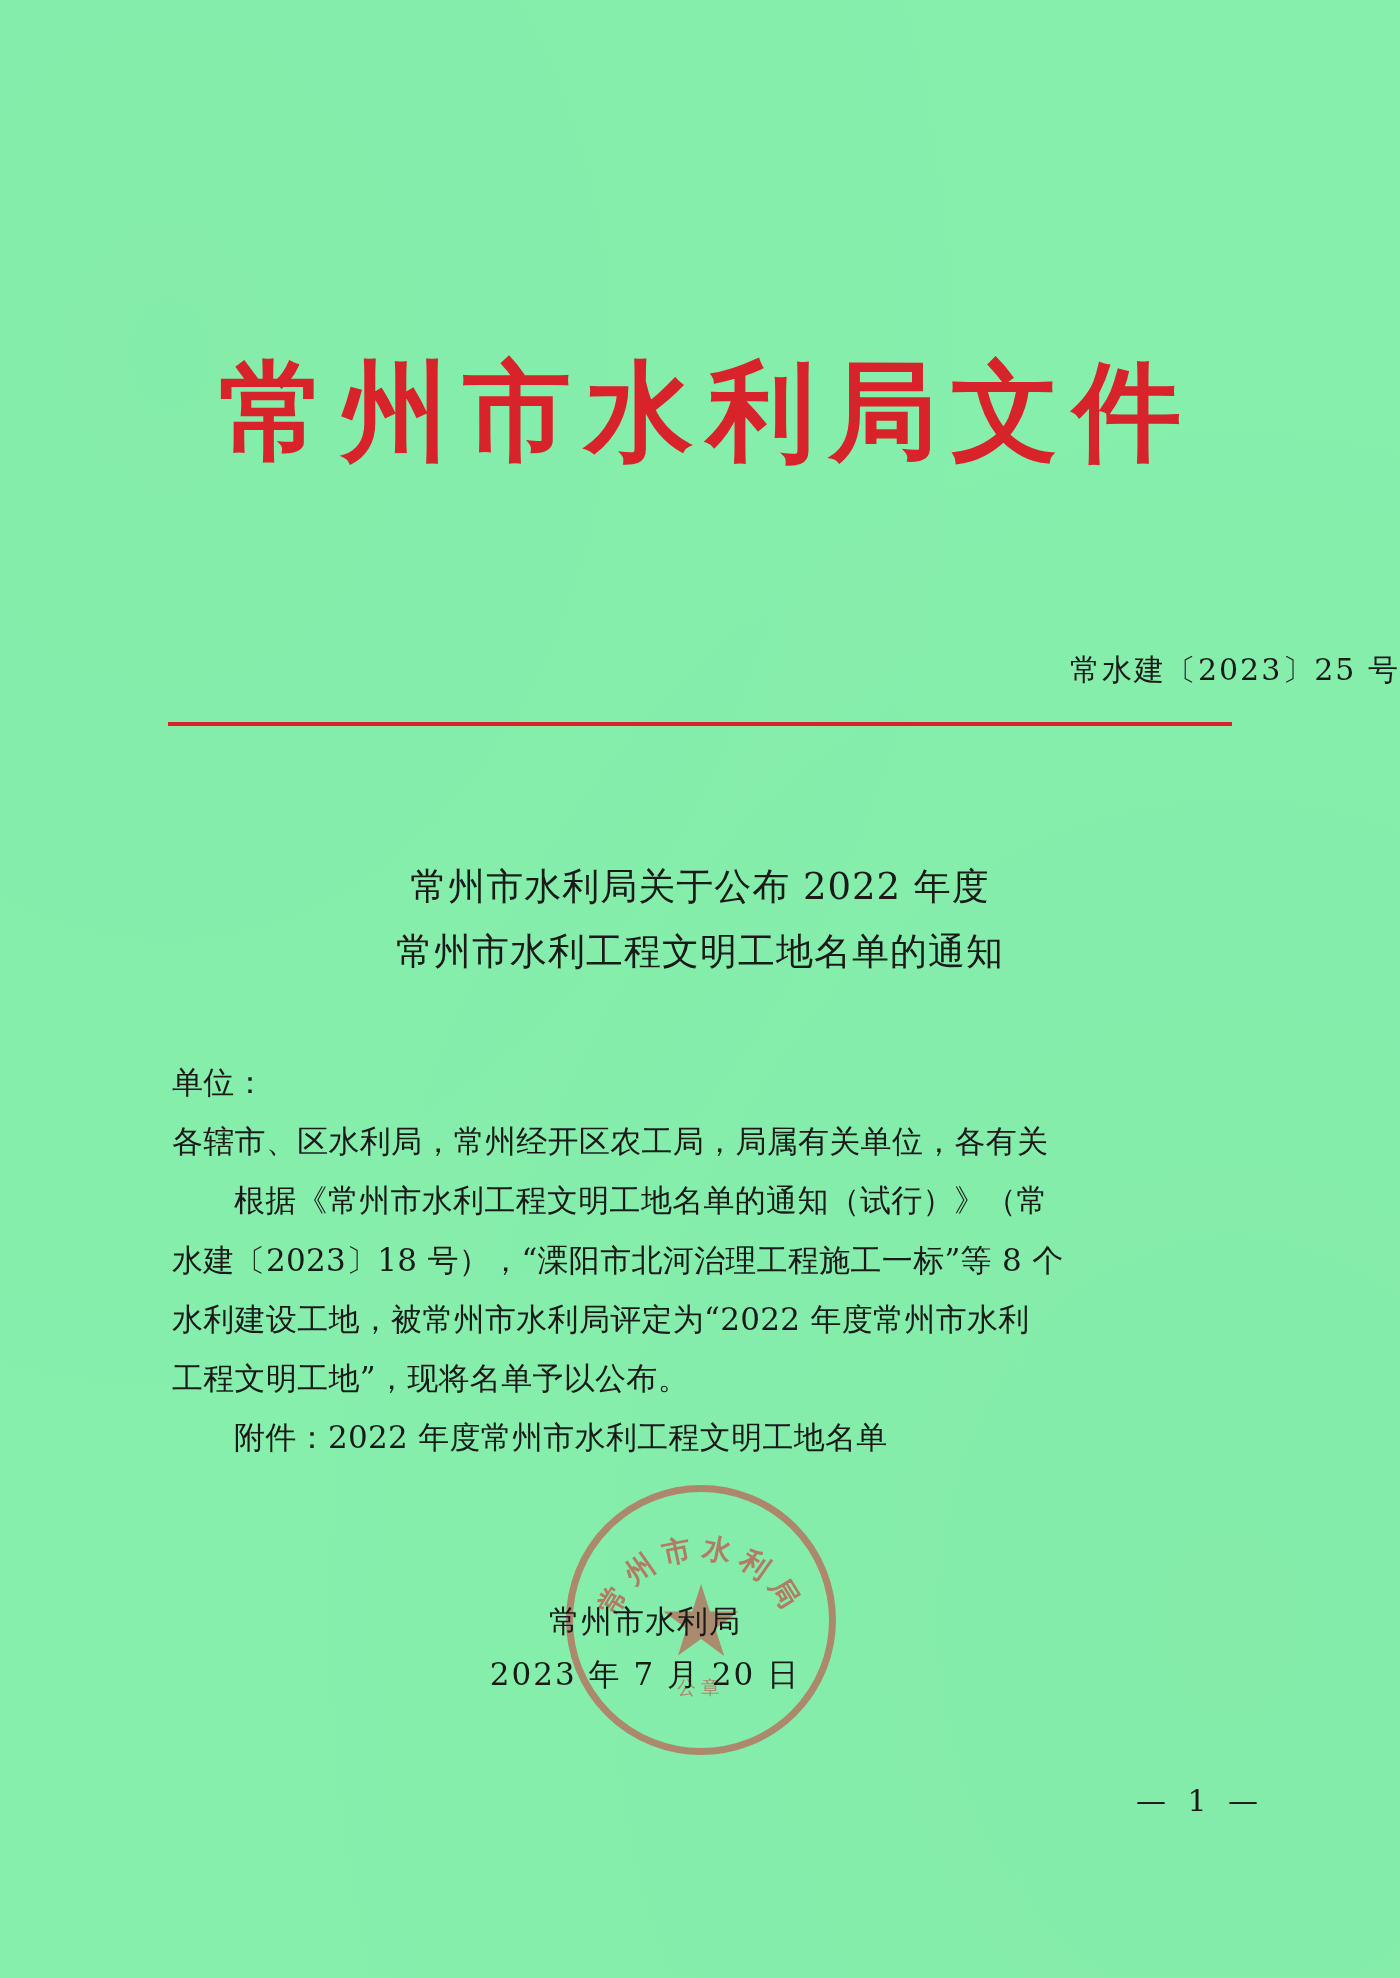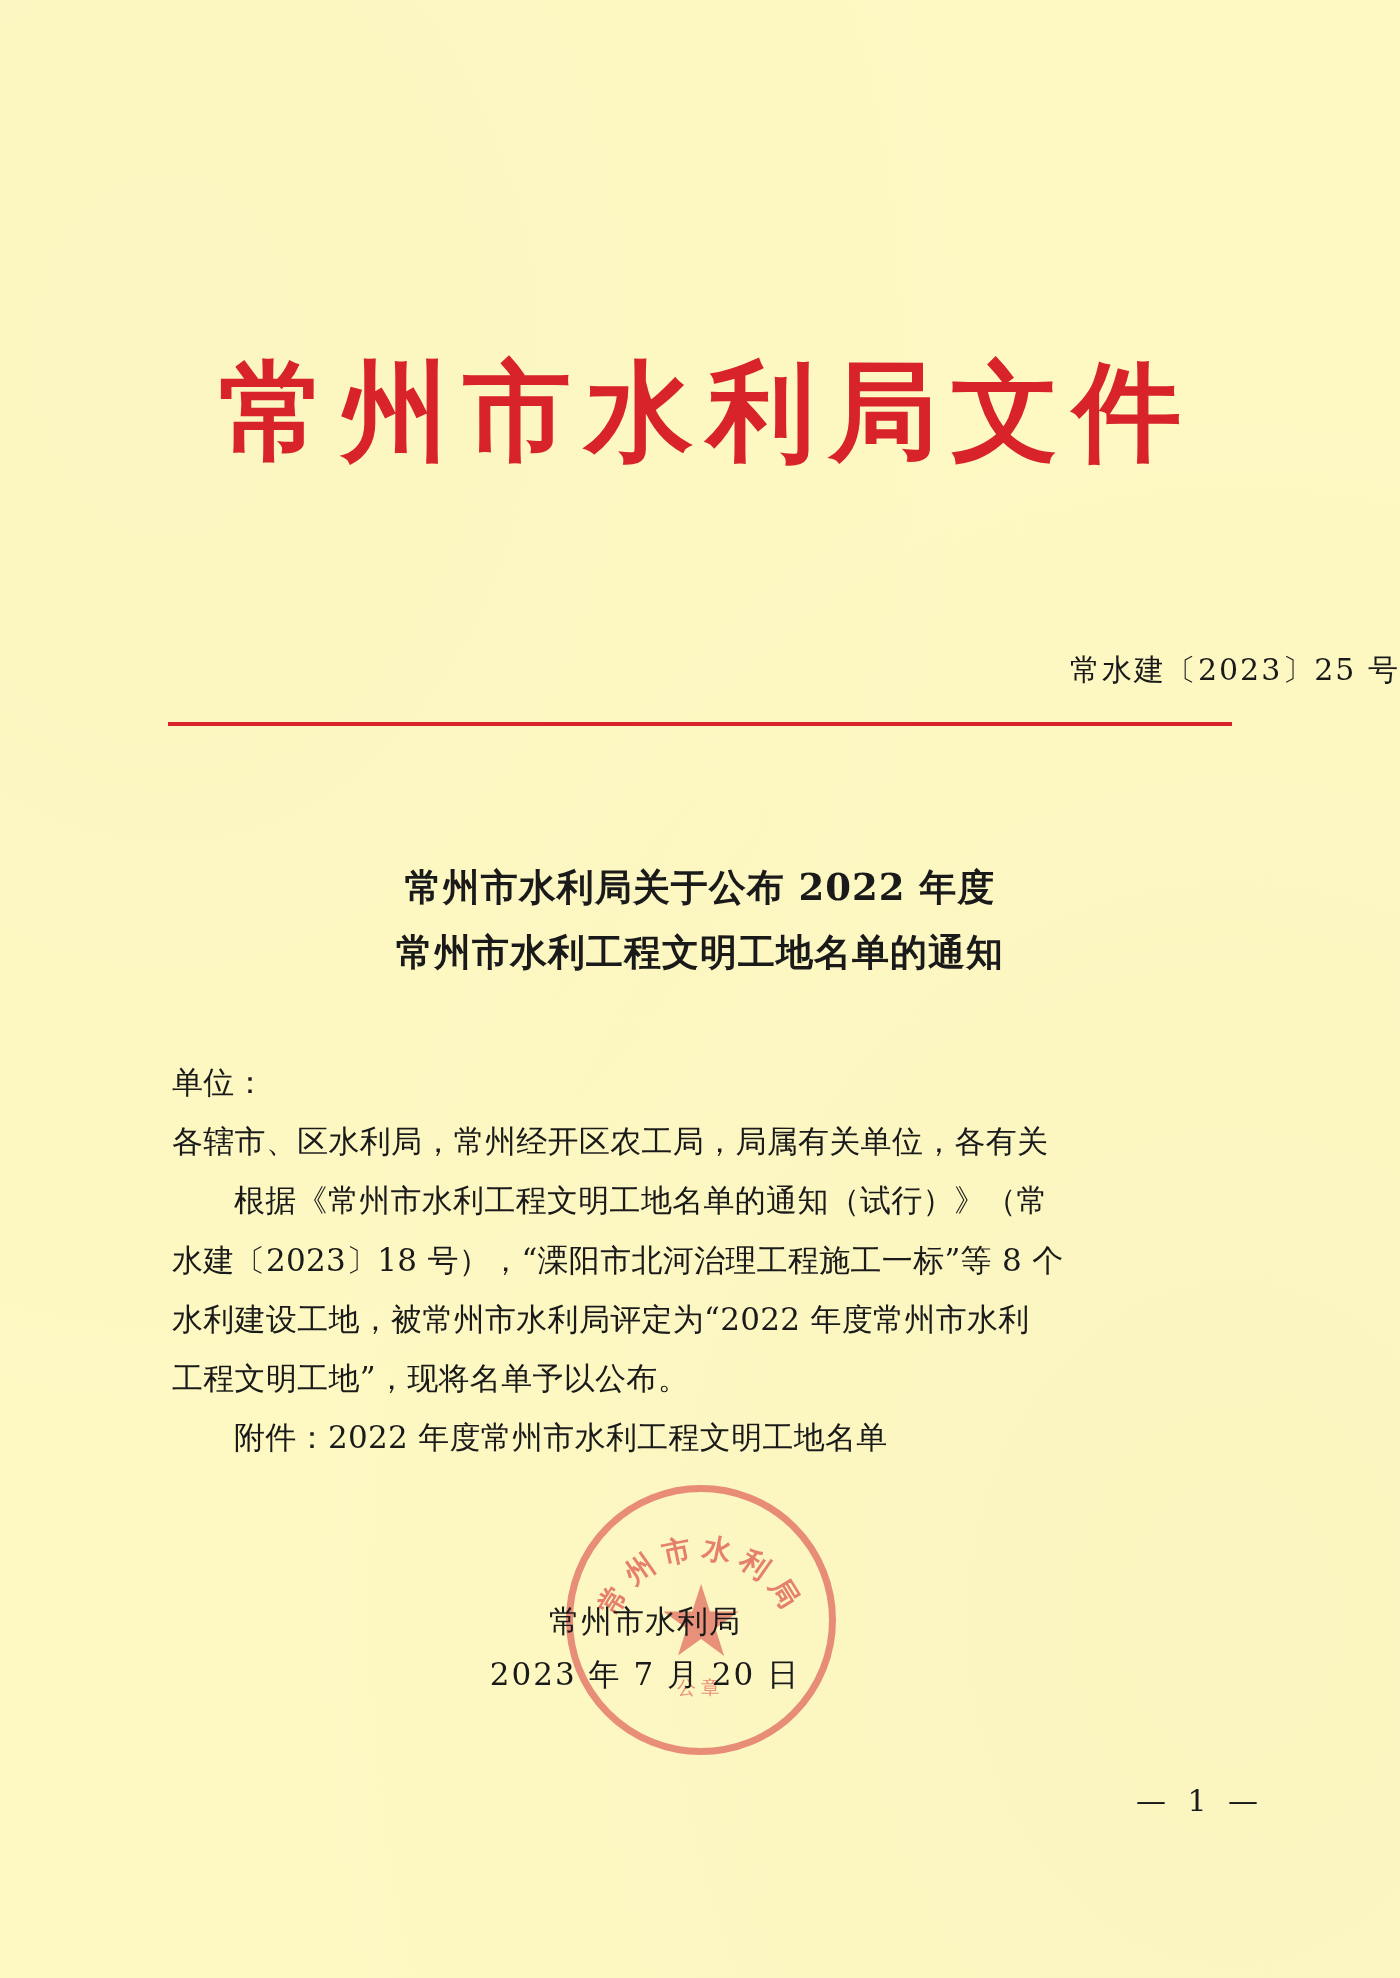--- a/index.html
+++ b/index.html
@@ -12,21 +12,21 @@
     height: 1978px;
     position: relative;
     font-family: "DejaVu Serif", "Liberation Serif", serif;
     color: #1a1a1a;
     overflow: hidden;
   }
   
   .page {
     position: absolute;
     inset: 0;
-    background: #fef9c3;
+    background: #86efac;
   }
   .paper-noise {
     position: absolute;
     inset: 0;
     background:
       radial-gradient(ellipse at 12% 18%, rgba(0,0,0,0.012), rgba(0,0,0,0) 55%),
       radial-gradient(ellipse at 88% 82%, rgba(0,0,0,0.014), rgba(0,0,0,0) 60%);
     pointer-events: none;
   }
 
@@ -77,21 +77,21 @@
     background: #d8232a;
   }
 
   
   .doc-title {
     position: absolute;
     left: 175px;
     width: 1050px;
     top: 855px;
     text-align: center;
-    font-weight: 700;
+    font-weight: 400;
     font-size: 37px;
     line-height: 1.75;
     letter-spacing: 1px;
   }
 
   
   .body-text {
     position: absolute;
     left: 172px;
     width: 1058px;

